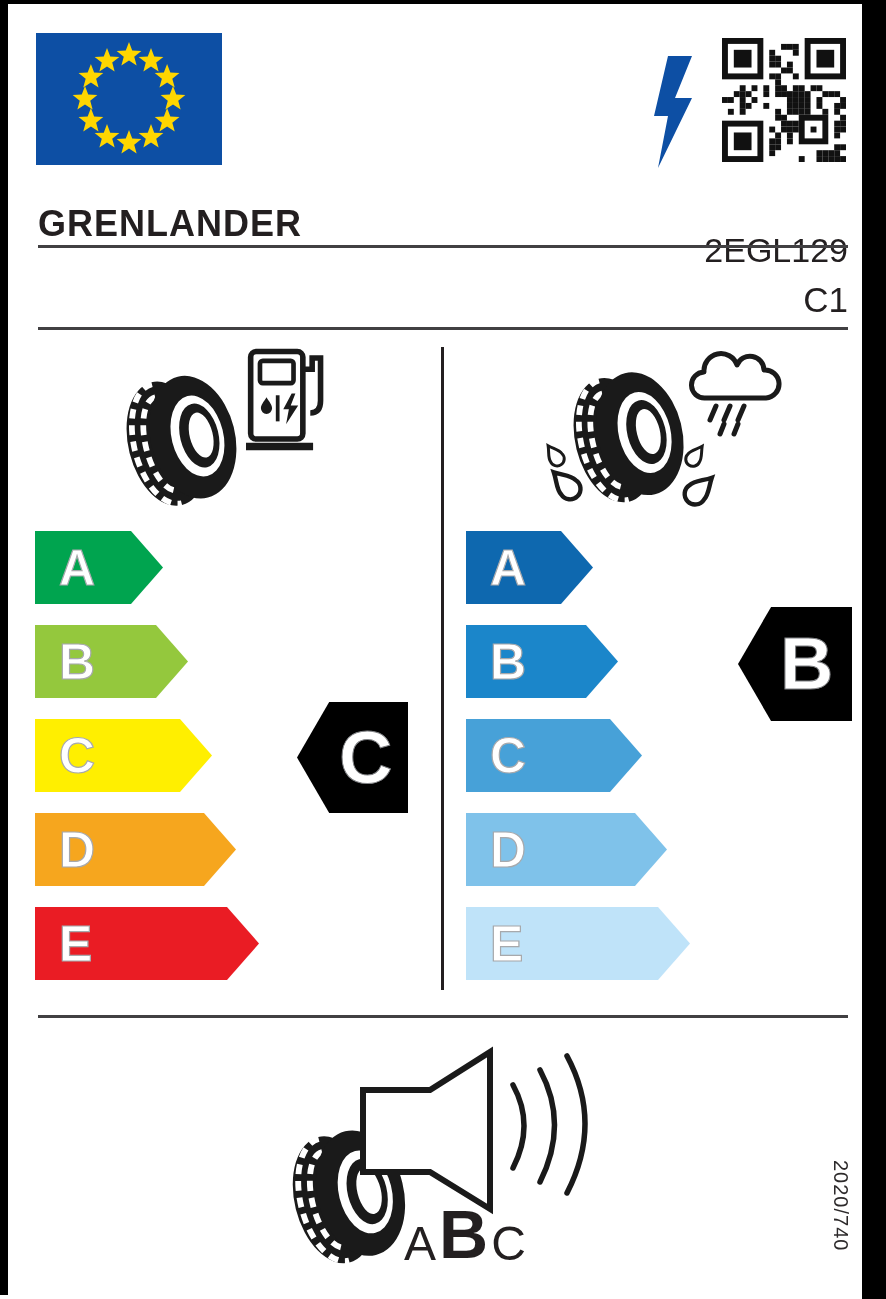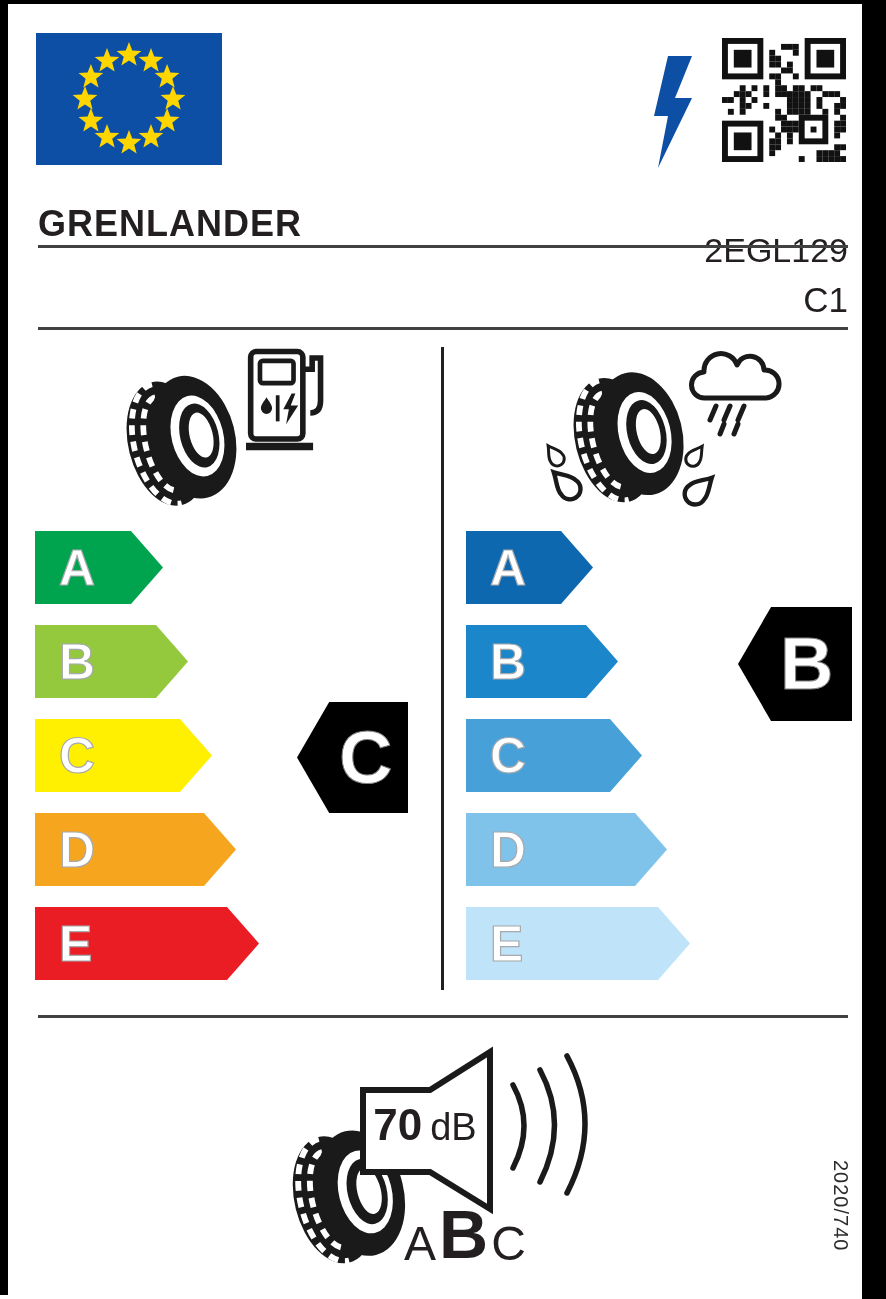--- a/index.html
+++ b/index.html
@@ -306,23 +306,20 @@
   <svg class="icon" style="left:358px;top:1046px" width="140" height="170" viewBox="0 0 140 170">
     <path d="M5,44 H72 L132,6 V163 L72,126 H5 Z" fill="#fff" stroke="#1a1a1a" stroke-width="6"></path>
   </svg>
   <svg class="icon" style="left:506px;top:1050px" width="100" height="148" viewBox="0 0 100 148">
     <g fill="none" stroke="#1a1a1a" stroke-width="5.5" stroke-linecap="round">
       <path d="M7,35 Q29,75 7,118"></path>
       <path d="M34,20 Q63,74 34,132"></path>
       <path d="M61,6 Q97,73 61,143"></path>
     </g>
   </svg>
-  <div class="db-text">
-    <span class="v">70</span><span class="u">dB</span>
-  </div>
   <div class="abc">
     <span class="n1">A</span>
     <span class="n2">B</span>
     <span class="n3">C</span>
   </div>
 
   <div class="regulation">2020/740</div>
 </div>
 
 </body></html>

